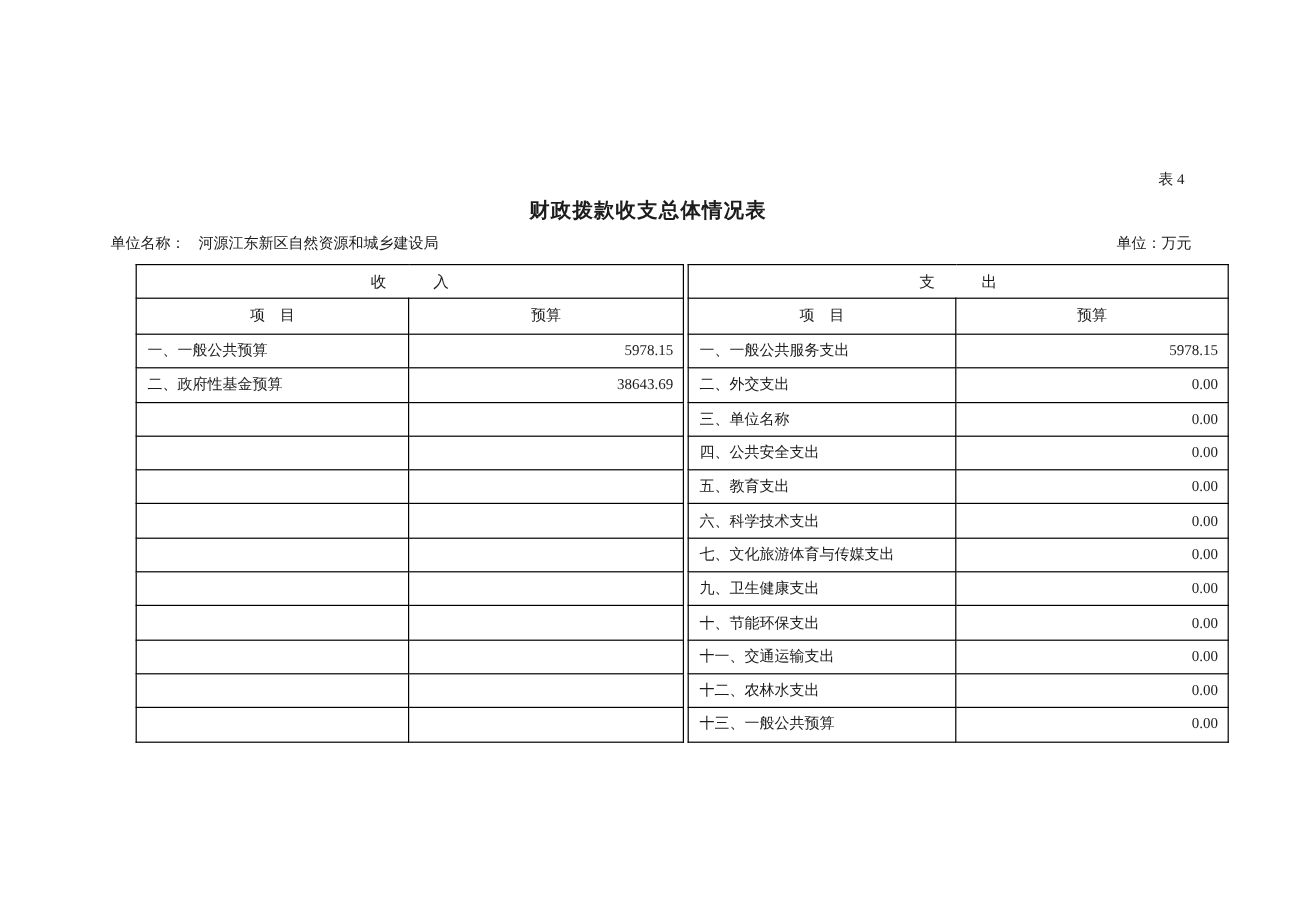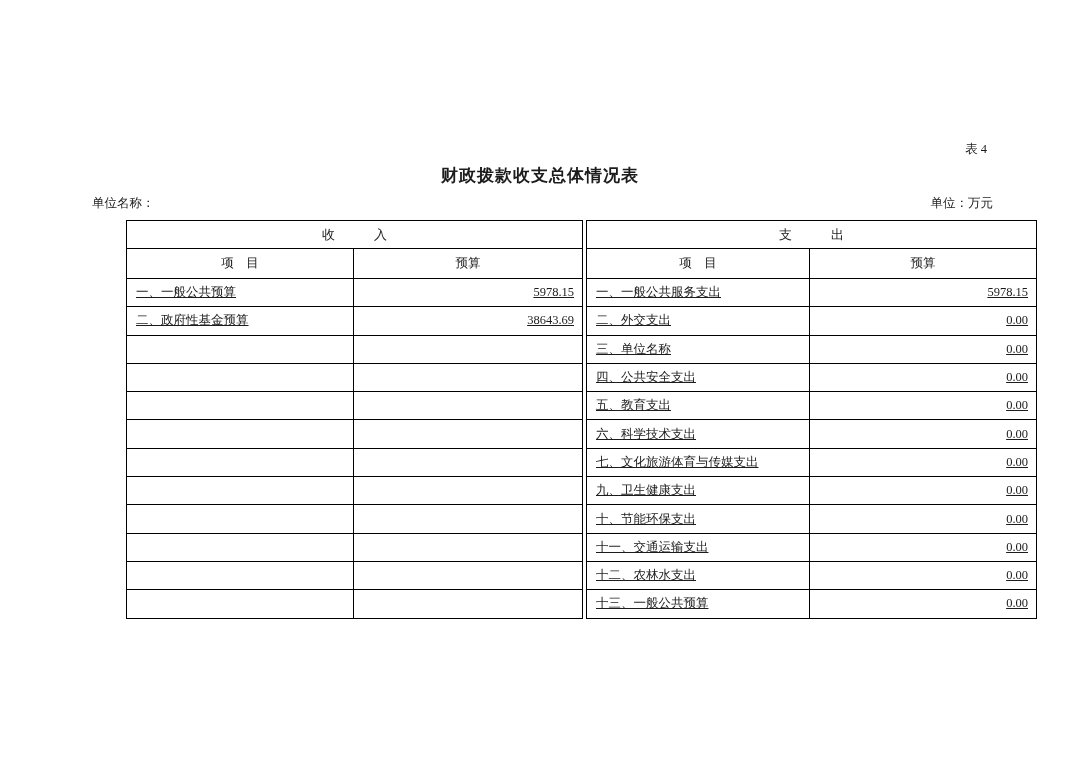--- a/index.html
+++ b/index.html
@@ -41,21 +41,21 @@
     justify-content: space-between;
     align-items: flex-start;
     font-size: 12.5px;
   }
   .unit-name-wrap { display: flex; align-items: baseline; }
   .unit-name-label { margin-left: 7px; }
   .unit-name-value { margin-left: 11px; }
   .tables-wrap {
     position: absolute;
     top: 220px;
-    left: 100px;
+    left: 87px;
     display: flex;
     gap: 3px;
     padding-left: 26px;
   }
   table {
     border-collapse: collapse;
     table-layout: fixed;
   }
   table.income-table { width: 456px; }
   table.expenditure-table { width: 450px; }
@@ -74,35 +74,35 @@
   tr.colhead-row th {
     height: 27px;
     text-align: center;
     font-size: 12.5px;
     vertical-align: middle;
   }
   tr.data-row td {
     height: 27.3px;
     font-size: 12.5px;
     vertical-align: middle;
-    text-decoration: underline;
   }
   td.item-cell { text-align: left; padding: 0 2px 0 9px; }
   td.value-cell { text-align: right; padding: 0 8px 0 2px; }
 </style>
 </head>
 <body>
 
 <div class="table-tag">表4</div>
 
 <div class="doc-title">财政拨款收支总体情况表</div>
 
 <div class="meta-row">
   <div class="unit-name-wrap">
     <span class="unit-name-label">单位名称：</span>
+    <span class="unit-name-value">河源江东新区自然资源和城乡建设局</span>
   </div>
   <div>单位：万元</div>
 </div>
 
 <div class="tables-wrap">
 
   <table class="income-table">
     <colgroup>
         <col style="width:227px">
         <col style="width:229px">

